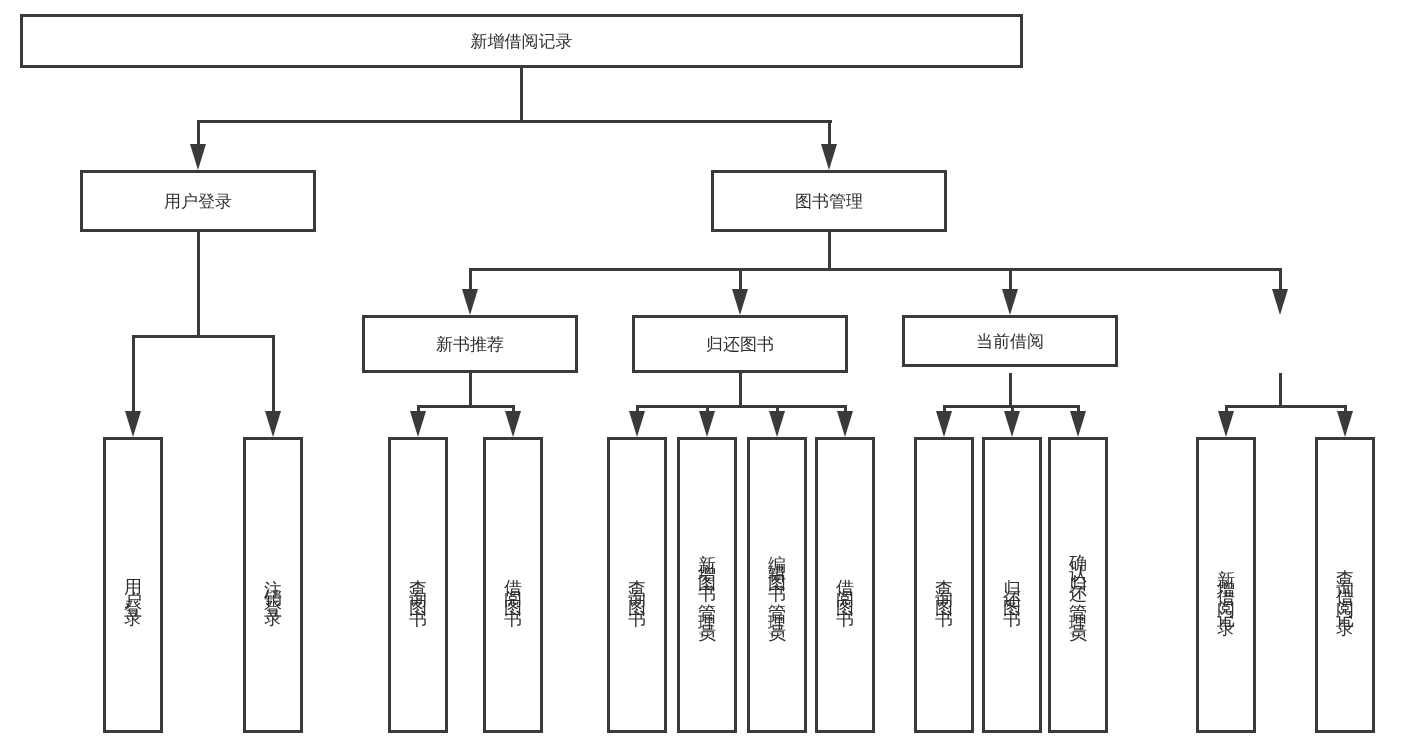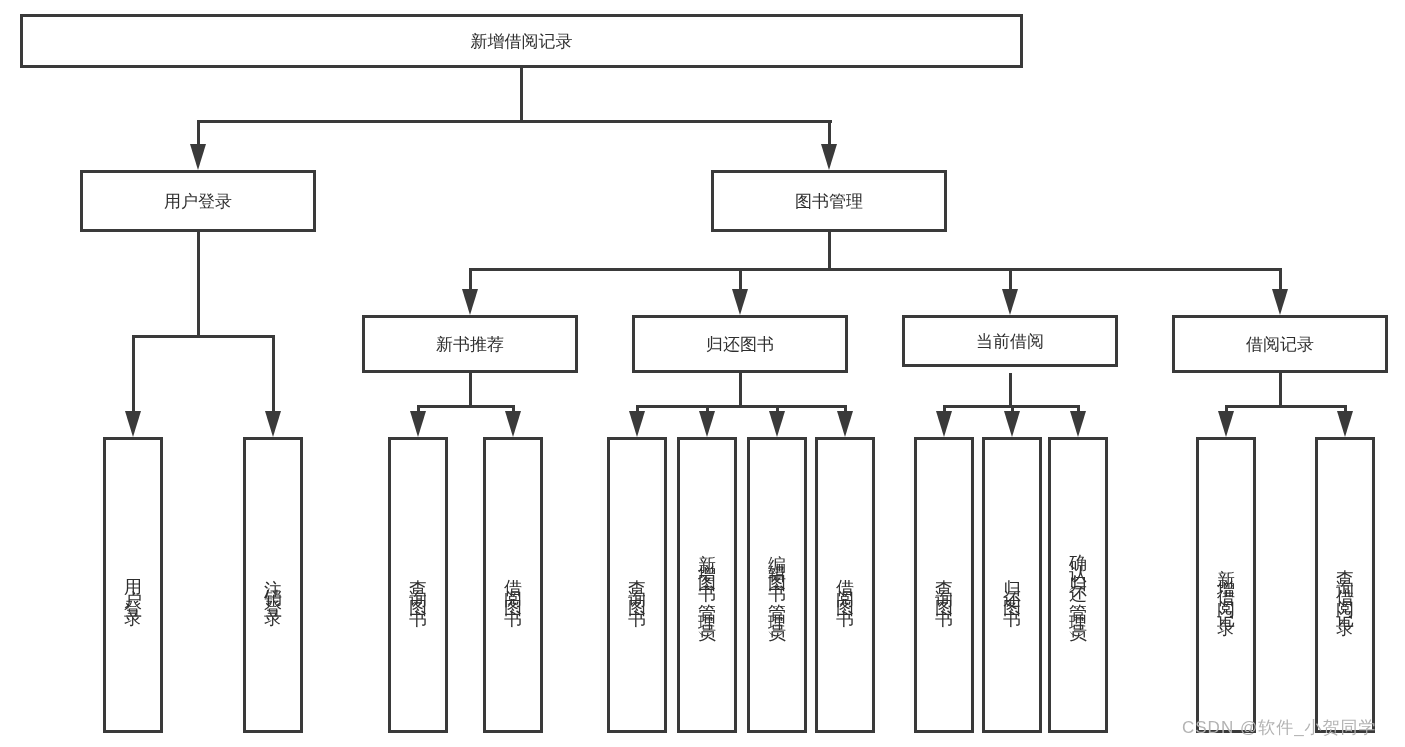--- a/index.html
+++ b/index.html
@@ -34,21 +34,20 @@
 <div class="canvas">
 
   <div class="box" style="left:20px;top:14px;width:1003px;height:54px">新增借阅记录</div>
 
   <div class="box" style="left:80px;top:170px;width:236px;height:62px">用户登录</div>
   <div class="box" style="left:362px;top:315px;width:216px;height:58px">新书推荐</div>
 
   <div class="box" style="left:711px;top:170px;width:236px;height:62px">图书管理</div>
   <div class="box" style="left:632px;top:315px;width:216px;height:58px">归还图书</div>
   <div class="box" style="left:902px;top:315px;width:216px;height:52px">当前借阅</div>
-  <div class="box" style="left:1172px;top:315px;width:216px;height:58px">借阅记录</div>
 
   <div class="box vtext" style="left:103px;top:437px;width:60px;height:296px">用户登录</div>
   <div class="box vtext" style="left:243px;top:437px;width:60px;height:296px">注销登录</div>
 
   <div class="box vtext" style="left:388px;top:437px;width:60px;height:296px">查询图书</div>
   <div class="box vtext" style="left:483px;top:437px;width:60px;height:296px">借阅图书</div>
 
   <div class="box vtext" style="left:607px;top:437px;width:60px;height:296px">查询图书</div>
   <div class="box vtext" style="left:677px;top:437px;width:60px;height:296px">新增图书（管理员）</div>
   <div class="box vtext" style="left:747px;top:437px;width:60px;height:296px">编辑图书（管理员）</div>
@@ -113,14 +112,13 @@
   <div class="vl" style="left:1077px;top:405px;height:8px"></div>
   <div class="ar" style="left:1070px;top:411px"></div>
 
   <div class="vl" style="left:1279px;top:373px;height:34px"></div>
   <div class="hl" style="left:1225px;top:405px;width:122px"></div>
   <div class="vl" style="left:1225px;top:405px;height:8px"></div>
   <div class="ar" style="left:1218px;top:411px"></div>
   <div class="vl" style="left:1344px;top:405px;height:8px"></div>
   <div class="ar" style="left:1337px;top:411px"></div>
 
-  <div class="watermark">CSDN @软件_小贺同学</div>
 </div>
 
 </body></html>

